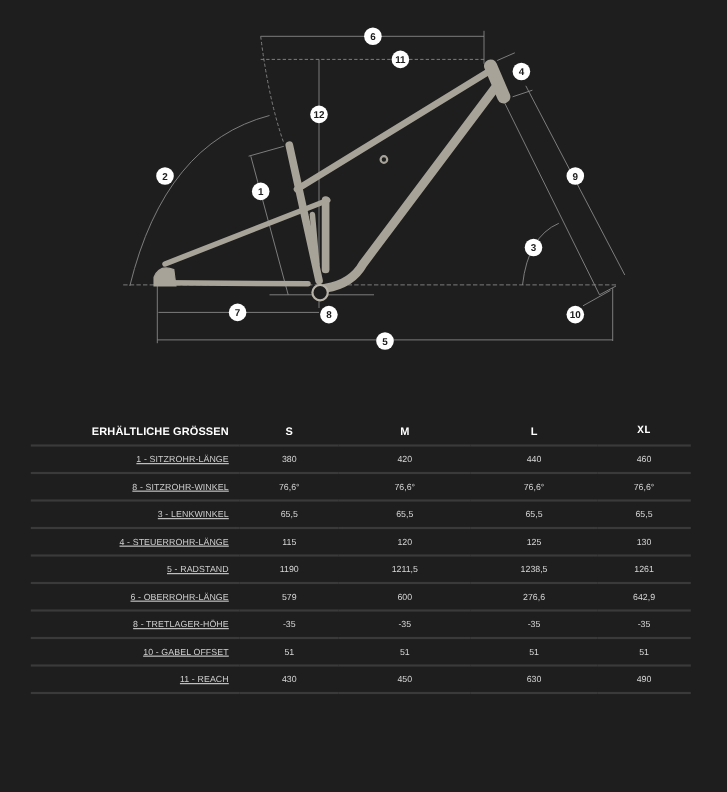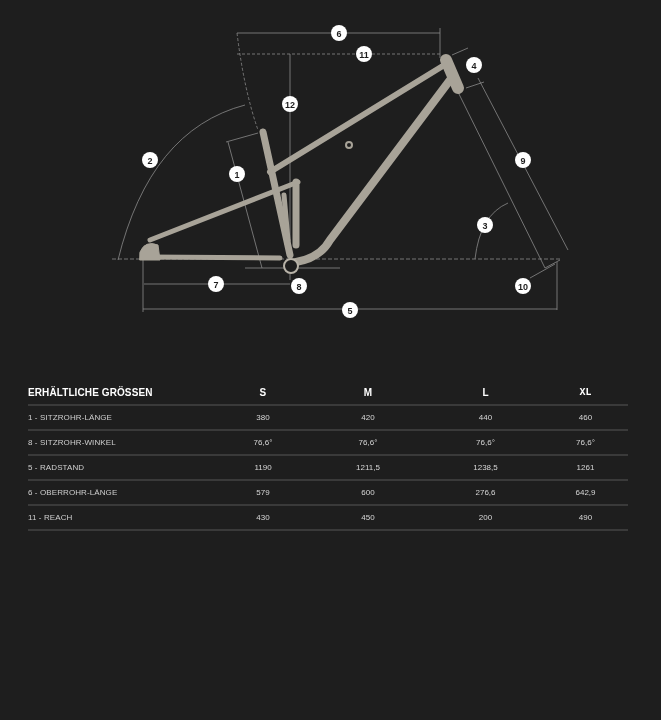--- a/index.html
+++ b/index.html
@@ -4,22 +4,22 @@
   <style>
     * { margin: 0; padding: 0; box-sizing: border-box; }
     html, body { width: 661px; height: 720px; background: #1e1e1e; overflow: hidden; }
     body { font-family: "Liberation Sans", sans-serif; color: #d8d8d8; position: relative; }
     .diagram { position: absolute; left: 0; top: 0; width: 661px; height: 340px; }
     .diagram svg { width: 661px; height: 340px; display: block; }
     .badge-text { font-family: "Liberation Sans", sans-serif; font-size: 9px; font-weight: bold; fill: #1e1e1e; }
     .geo-table { position: absolute; left: 28px; top: 380px; width: 600px; border-collapse: collapse; }
     .geo-table th, .geo-table td { height: 25px; font-size: 8px; vertical-align: middle; }
     .geo-table th { font-size: 10px; font-weight: bold; color: #ffffff; letter-spacing: 0.1px; }
-    .geo-table th.label-col { text-align: left; padding-right: 10px; width: 190px; }
-    .geo-table td.label-col { padding-right: 10px; width: 190px; color: #cfcfcf; letter-spacing: 0.1px; }
+    .geo-table th.label-col { text-align: right; padding-right: 10px; width: 190px; }
+    .geo-table td.label-col { text-align: right; padding-right: 10px; width: 190px; color: #cfcfcf; letter-spacing: 0.1px; text-decoration: underline; }
     .geo-table th.val, .geo-table td.val { text-align: center; color: #d6d6d6; }
     .geo-table th.val { color: #ffffff; }
     .geo-table tr { border-bottom: 2px solid #3a3a3a; }
     .c-s { width: 90px; }
     .c-m { width: 120px; }
     .c-l { width: 115px; }
     .c-xl { width: 85px; font-family: Liberation Mono, monospace; }
   </style>
 </head>
 <body>
@@ -162,34 +162,62 @@
       <td class="val">460</td>
     </tr>
     <tr>
       <td class="label-col">8 - SITZROHR-WINKEL</td>
       <td class="val">76,6°</td>
       <td class="val">76,6°</td>
       <td class="val">76,6°</td>
       <td class="val">76,6°</td>
     </tr>
     <tr>
+      <td class="label-col">3 - LENKWINKEL</td>
+      <td class="val">65,5</td>
+      <td class="val">65,5</td>
+      <td class="val">65,5</td>
+      <td class="val">65,5</td>
+    </tr>
+    <tr>
+      <td class="label-col">4 - STEUERROHR-LÄNGE</td>
+      <td class="val">115</td>
+      <td class="val">120</td>
+      <td class="val">125</td>
+      <td class="val">130</td>
+    </tr>
+    <tr>
       <td class="label-col">5 - RADSTAND</td>
       <td class="val">1190</td>
       <td class="val">1211,5</td>
       <td class="val">1238,5</td>
       <td class="val">1261</td>
     </tr>
     <tr>
       <td class="label-col">6 - OBERROHR-LÄNGE</td>
       <td class="val">579</td>
       <td class="val">600</td>
       <td class="val">276,6</td>
       <td class="val">642,9</td>
     </tr>
     <tr>
+      <td class="label-col">8 - TRETLAGER-HÖHE</td>
+      <td class="val">-35</td>
+      <td class="val">-35</td>
+      <td class="val">-35</td>
+      <td class="val">-35</td>
+    </tr>
+    <tr>
+      <td class="label-col">10 - GABEL OFFSET</td>
+      <td class="val">51</td>
+      <td class="val">51</td>
+      <td class="val">51</td>
+      <td class="val">51</td>
+    </tr>
+    <tr>
       <td class="label-col">11 - REACH</td>
       <td class="val">430</td>
       <td class="val">450</td>
-      <td class="val">200</td>
+      <td class="val">630</td>
       <td class="val">490</td>
     </tr>
   </tbody>
 </table>
 
 </body></html>

